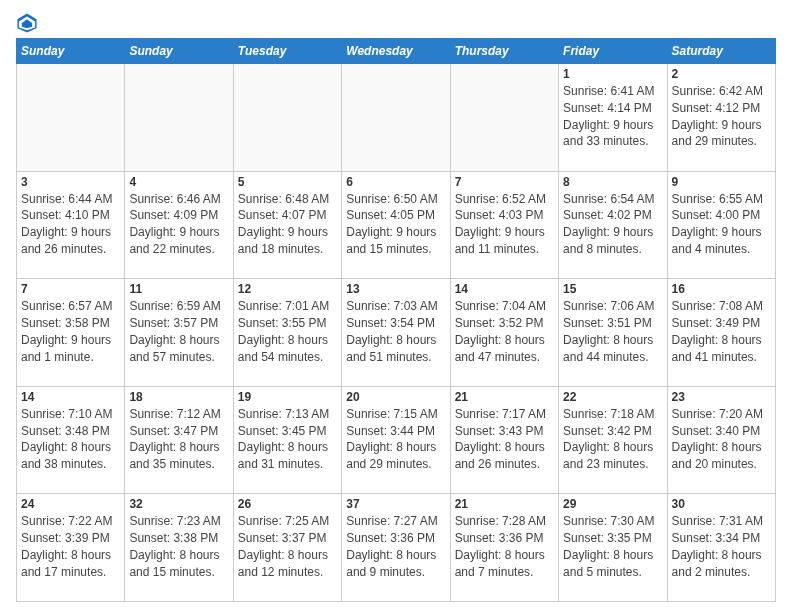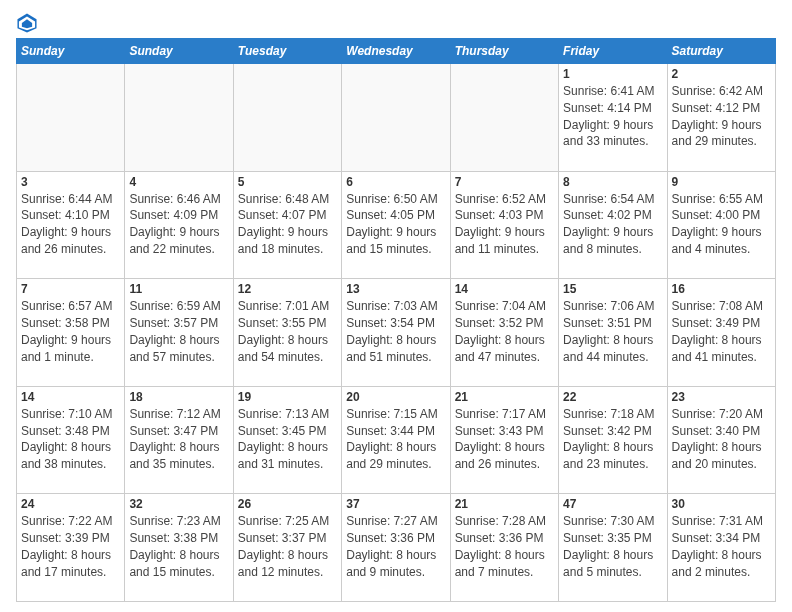--- a/index.html
+++ b/index.html
@@ -253,21 +253,21 @@
           </td>
           <td>
             <span class="day-num">37</span>
             <div class="day-info">Sunrise: 7:27 AM<br>Sunset: 3:36 PM<br>Daylight: 8 hours and 9 minutes.</div>
           </td>
           <td>
             <span class="day-num">21</span>
             <div class="day-info">Sunrise: 7:28 AM<br>Sunset: 3:36 PM<br>Daylight: 8 hours and 7 minutes.</div>
           </td>
           <td>
-            <span class="day-num">47</span>
+            <span class="day-num">29</span>
             <div class="day-info">Sunrise: 7:30 AM<br>Sunset: 3:35 PM<br>Daylight: 8 hours and 5 minutes.</div>
           </td>
           <td>
             <span class="day-num">30</span>
             <div class="day-info">Sunrise: 7:31 AM<br>Sunset: 3:34 PM<br>Daylight: 8 hours and 2 minutes.</div>
           </td>
         </tr>
       </tbody>
   </table>
 </div>

